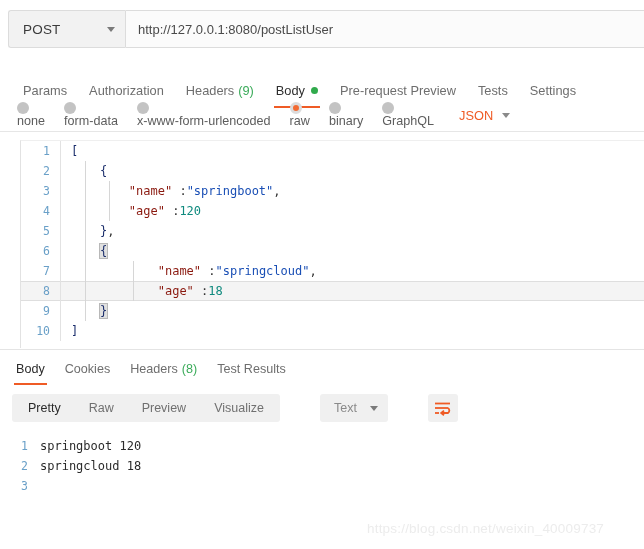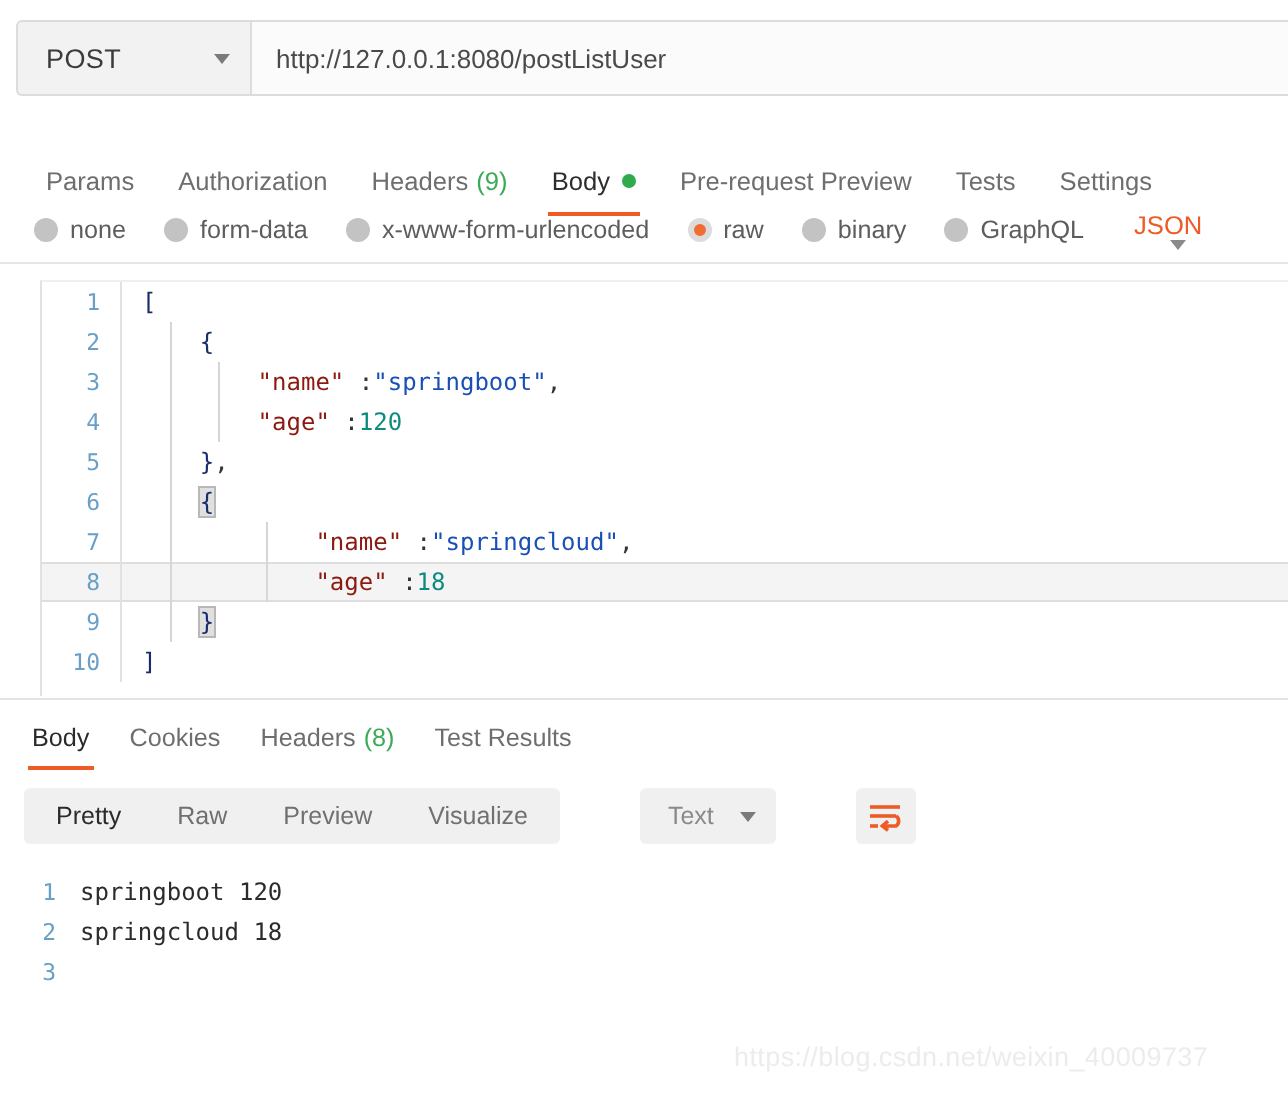--- a/index.html
+++ b/index.html
@@ -86,42 +86,43 @@
   }
 
   
   .bodytypes {
     position: absolute; left: 0; top: 100px;
     width: 644px; height: 30px;
     display: flex; align-items: center;
     padding-left: 17px;
   }
   .radio-opt {
-    display: flex; align-items: center;
+    display: flex; 
     margin-right: 19px;
     cursor: pointer;
     white-space: nowrap;
+    flex-direction: column;
   }
   .radio-dot {
     width: 12px; height: 12px;
     border-radius: 50%;
     background: #c3c3c3;
     margin-right: 6px;
     flex: none;
   }
   .radio-dot.sel-inner {
     background: #f26b33;
     border: 3px solid #dcdcdc;
   }
   .radio-label {
     font-size: 12.6px; color: #5d5d5d;
   }
   .json-select {
     display: flex; align-items: center;
-    margin-left: 6px; cursor: pointer; flex-direction: column;
+    margin-left: 6px; cursor: pointer;
   }
   .json-label {
     font-size: 12.8px; color: #ef5b25; margin-right: 9px;
   }
   .json-select .caret { border-top-color: #8a8a8a; }
 
   .divider-top {
     position: absolute; left: 0; top: 131px;
     width: 644px; height: 1px; background: #e6e6e6;
   }

